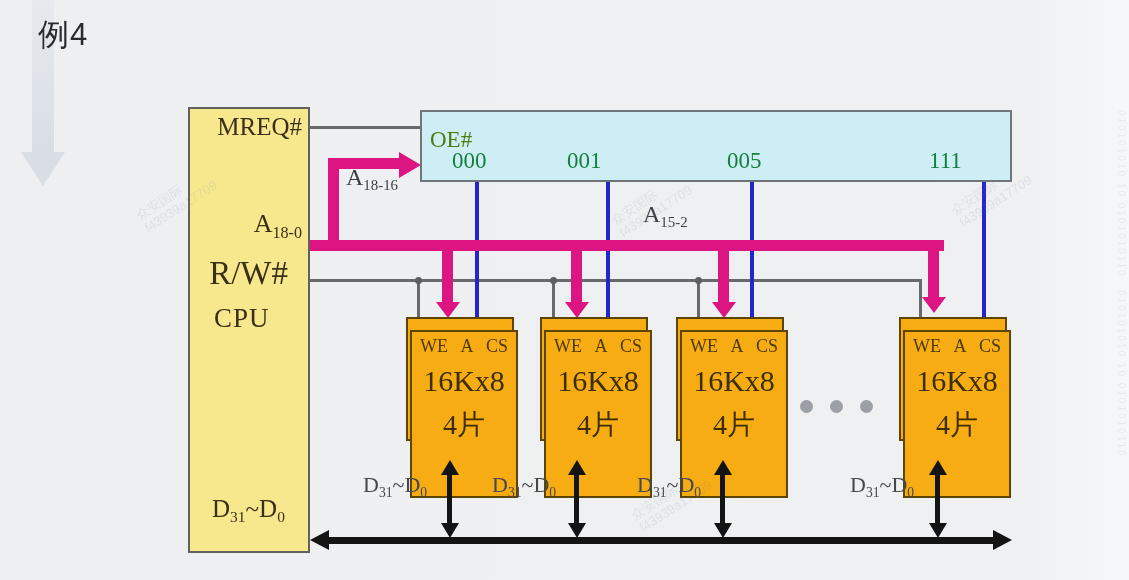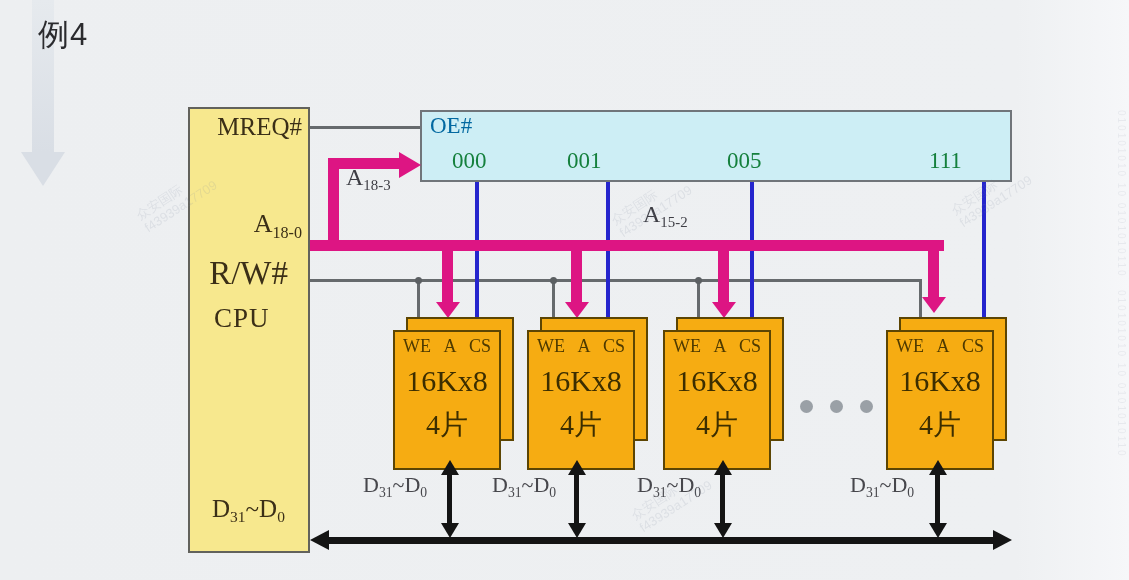--- a/index.html
+++ b/index.html
@@ -14,39 +14,39 @@
   .deco-head{left:21px;top:152px;width:0;height:0;border-left:22px solid transparent;border-right:22px solid transparent;border-top:34px solid #d9dee5;}
   
   .title{top:14px;font-size:31px;color:#2b2b2e;letter-spacing:1px;}
   
   .cpu{left:188px;top:107px;width:122px;height:446px;background:#f7e88e;border:2px solid #62625c;box-sizing:border-box;}
   .ser{font-family:"Liberation Serif","DejaVu Serif",serif;}
   .cpu .sig{position:absolute;color:#3b2f17;}
   sub{font-size:0.62em;vertical-align:-0.35em;}
   
   .decoder{left:420px;top:110px;width:592px;height:72px;background:#cdeef5;border:2px solid #70757a;box-sizing:border-box;}
-  .dec-oe{position:absolute;left:8px;top:1px;font-size:23px;color:#0369a1;}
+  .dec-oe{position:absolute;left:8px;top:15px;font-size:23px;color:#4d7c0f;}
   .dec-title{position:absolute;left:0;right:0;top:2px;text-align:center;font-size:23px;color:#303338;}
   .dec-out{position:absolute;top:36px;width:70px;text-align:left;font-size:23px;color:#15803d;}
   
   .gray{background:#666a6d;}
   .blue{background:#2525cd;}
   .pink{background:#dd1583;}
   .blk{background:#141414;}
   .dot{width:7px;height:7px;border-radius:50%;background:#5b5f62;}
   
   .pk-right{width:0;height:0;border-top:13px solid transparent;border-bottom:13px solid transparent;border-left:22px solid #dd1583;}
   .pk-down{width:0;height:0;border-left:12px solid transparent;border-right:12px solid transparent;border-top:16px solid #dd1583;}
   
   .buslab{font-size:24px;color:#3d3d44;}
   
   .chip-group{top:317px;width:121px;height:143px;}
   .chip{position:absolute;background:#f6ac12;border:2px solid #5c4503;box-sizing:border-box;}
   .chip.back{left:13px;top:0;width:108px;height:124px;}
-  .chip.front{left:0;top:13px;width:108px;height:140px;text-decoration:underline;}
+  .chip.front{left:17px;top:13px;width:108px;height:168px;text-decoration:underline;}
   .chip .pins{position:absolute;top:4px;left:0;right:0;text-align:center;font-size:18px;color:#4e3a00;word-spacing:9px;}
   .chip .size{position:absolute;top:32px;left:0;right:0;text-align:center;font-size:30px;color:#3c2e00;}
   .chip .count{position:absolute;top:74px;left:0;right:0;text-align:center;font-size:28px;color:#3c2e00;}
   
   .bk-up{width:0;height:0;border-left:9px solid transparent;border-right:9px solid transparent;border-bottom:15px solid #141414;}
   .bk-dn{width:0;height:0;border-left:9px solid transparent;border-right:9px solid transparent;border-top:15px solid #141414;}
   .bk-left{width:0;height:0;border-top:10px solid transparent;border-bottom:10px solid transparent;border-right:19px solid #141414;}
   .bk-right{width:0;height:0;border-top:10px solid transparent;border-bottom:10px solid transparent;border-left:19px solid #141414;}
   .dlabel{font-size:22px;color:#47474c;}
   
@@ -103,21 +103,21 @@
 
   <div class="abs pink" style="left:442px;top:251px;width:11px;height:52px;"></div>
   <div class="abs pk-down" style="left:436px;top:302px;"></div>
   <div class="abs pink" style="left:571px;top:251px;width:11px;height:52px;"></div>
   <div class="abs pk-down" style="left:565px;top:302px;"></div>
   <div class="abs pink" style="left:718px;top:251px;width:11px;height:52px;"></div>
   <div class="abs pk-down" style="left:712px;top:302px;"></div>
   <div class="abs pink" style="left:928px;top:240px;width:11px;height:58px;"></div>
   <div class="abs pk-down" style="left:922px;top:297px;"></div>
 
-  <div class="abs buslab ser" style="left:346px;top:164px;"><span>A</span><sub>18-3</sub></div>
+  <div class="abs buslab ser" style="left:346px;top:164px;"><span>A</span><sub>18-16</sub></div>
   <div class="abs buslab ser" style="left:643px;top:201px;"><span>A</span><sub>15-2</sub></div>
 
   <div class="abs chip-group" style="left:393px;">
     <div class="chip back"></div>
     <div class="chip front">
       <div class="pins ser">WE A CS</div>
       <div class="size ser">16Kx8</div>
       <div class="count ser">4片</div>
     </div>
   </div>

